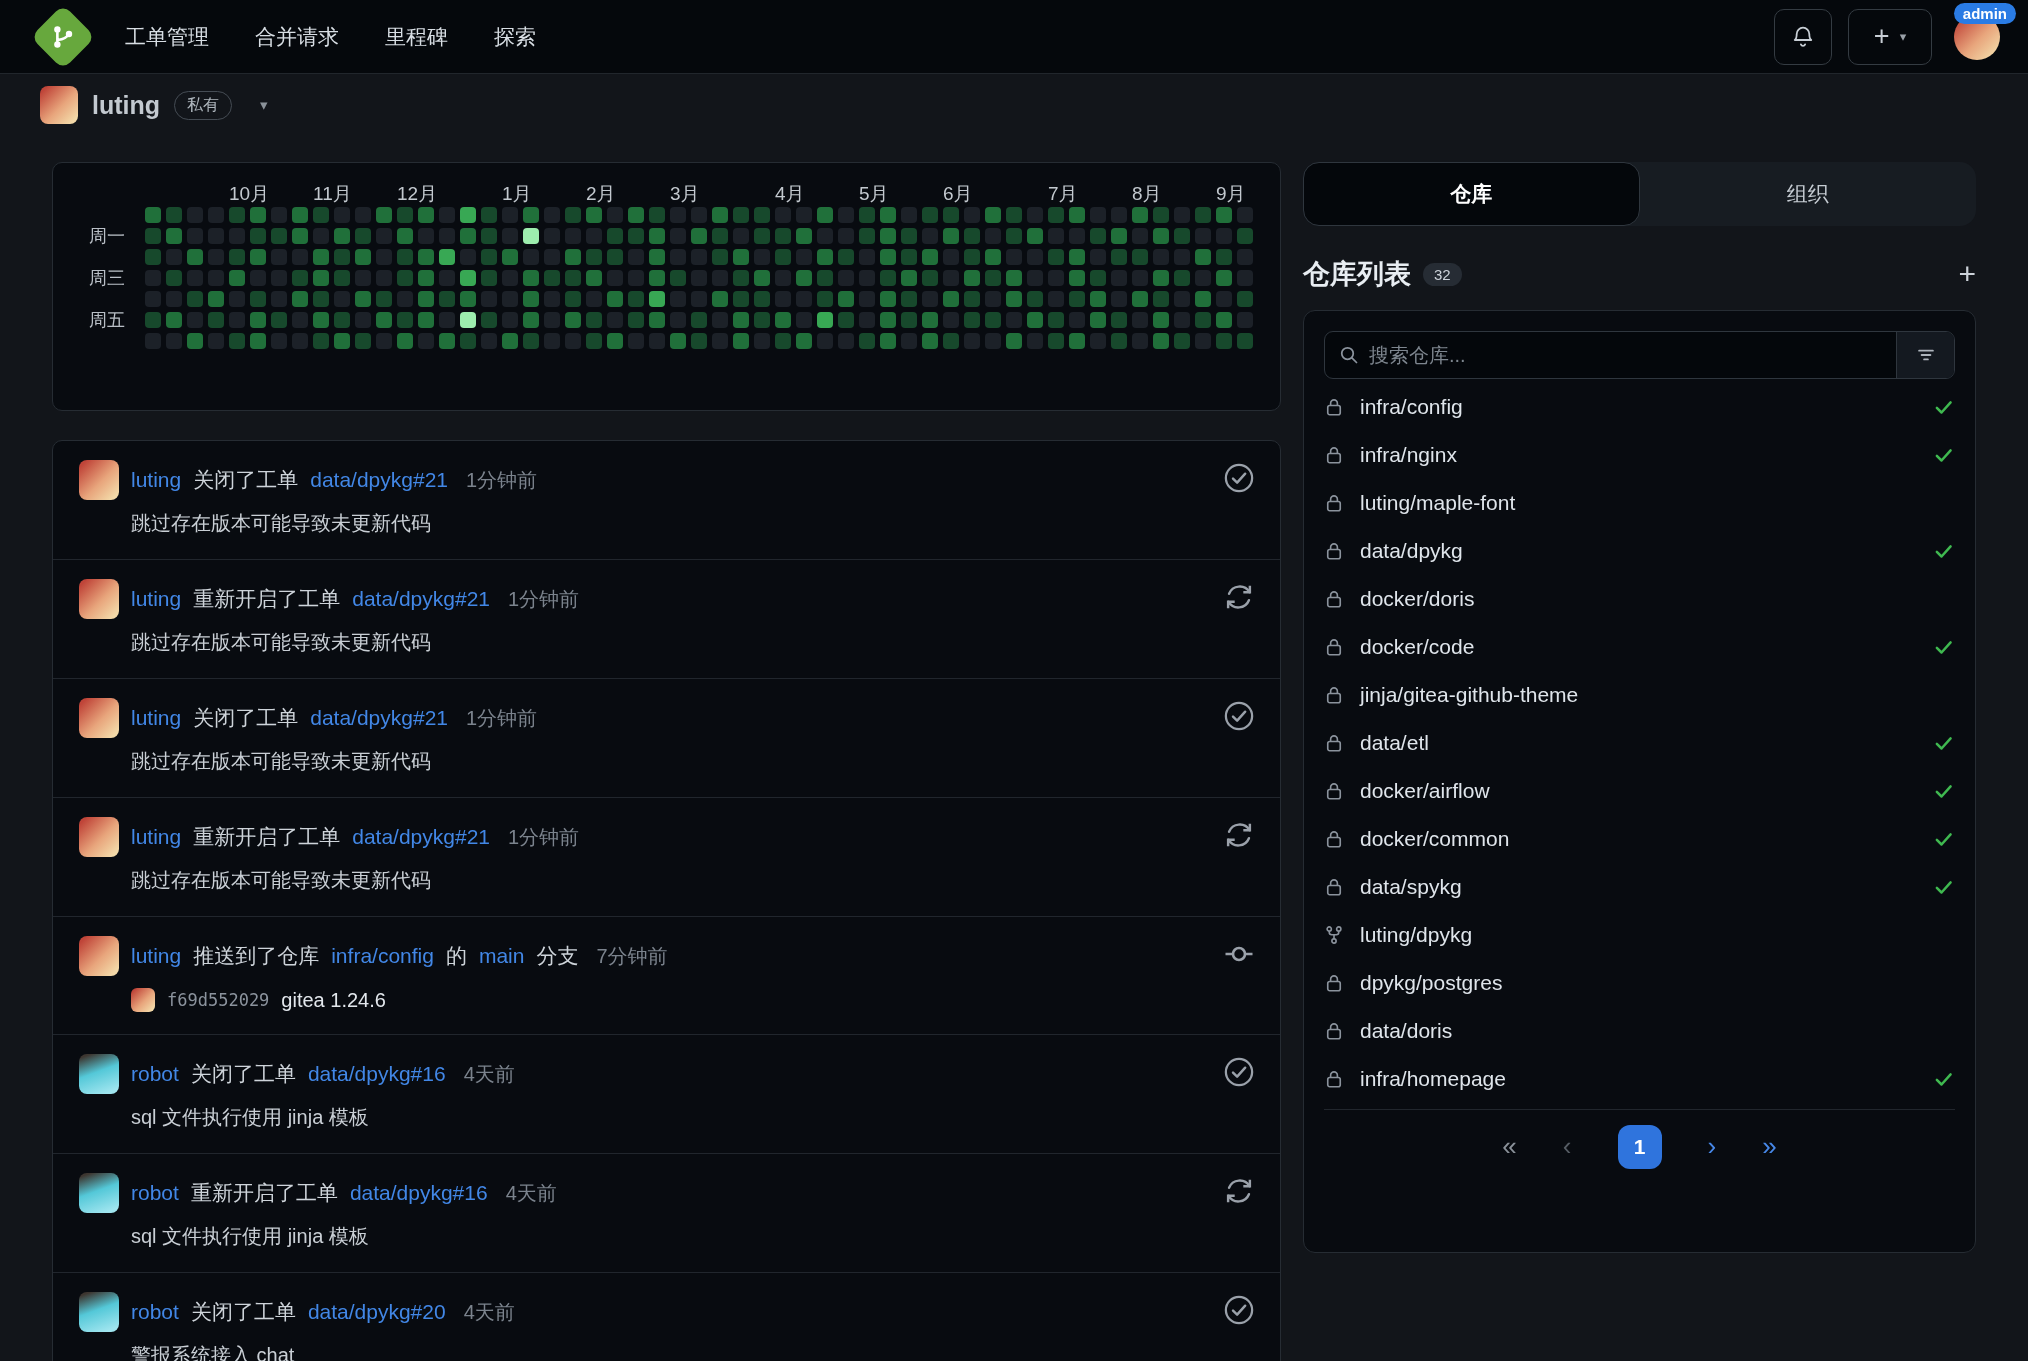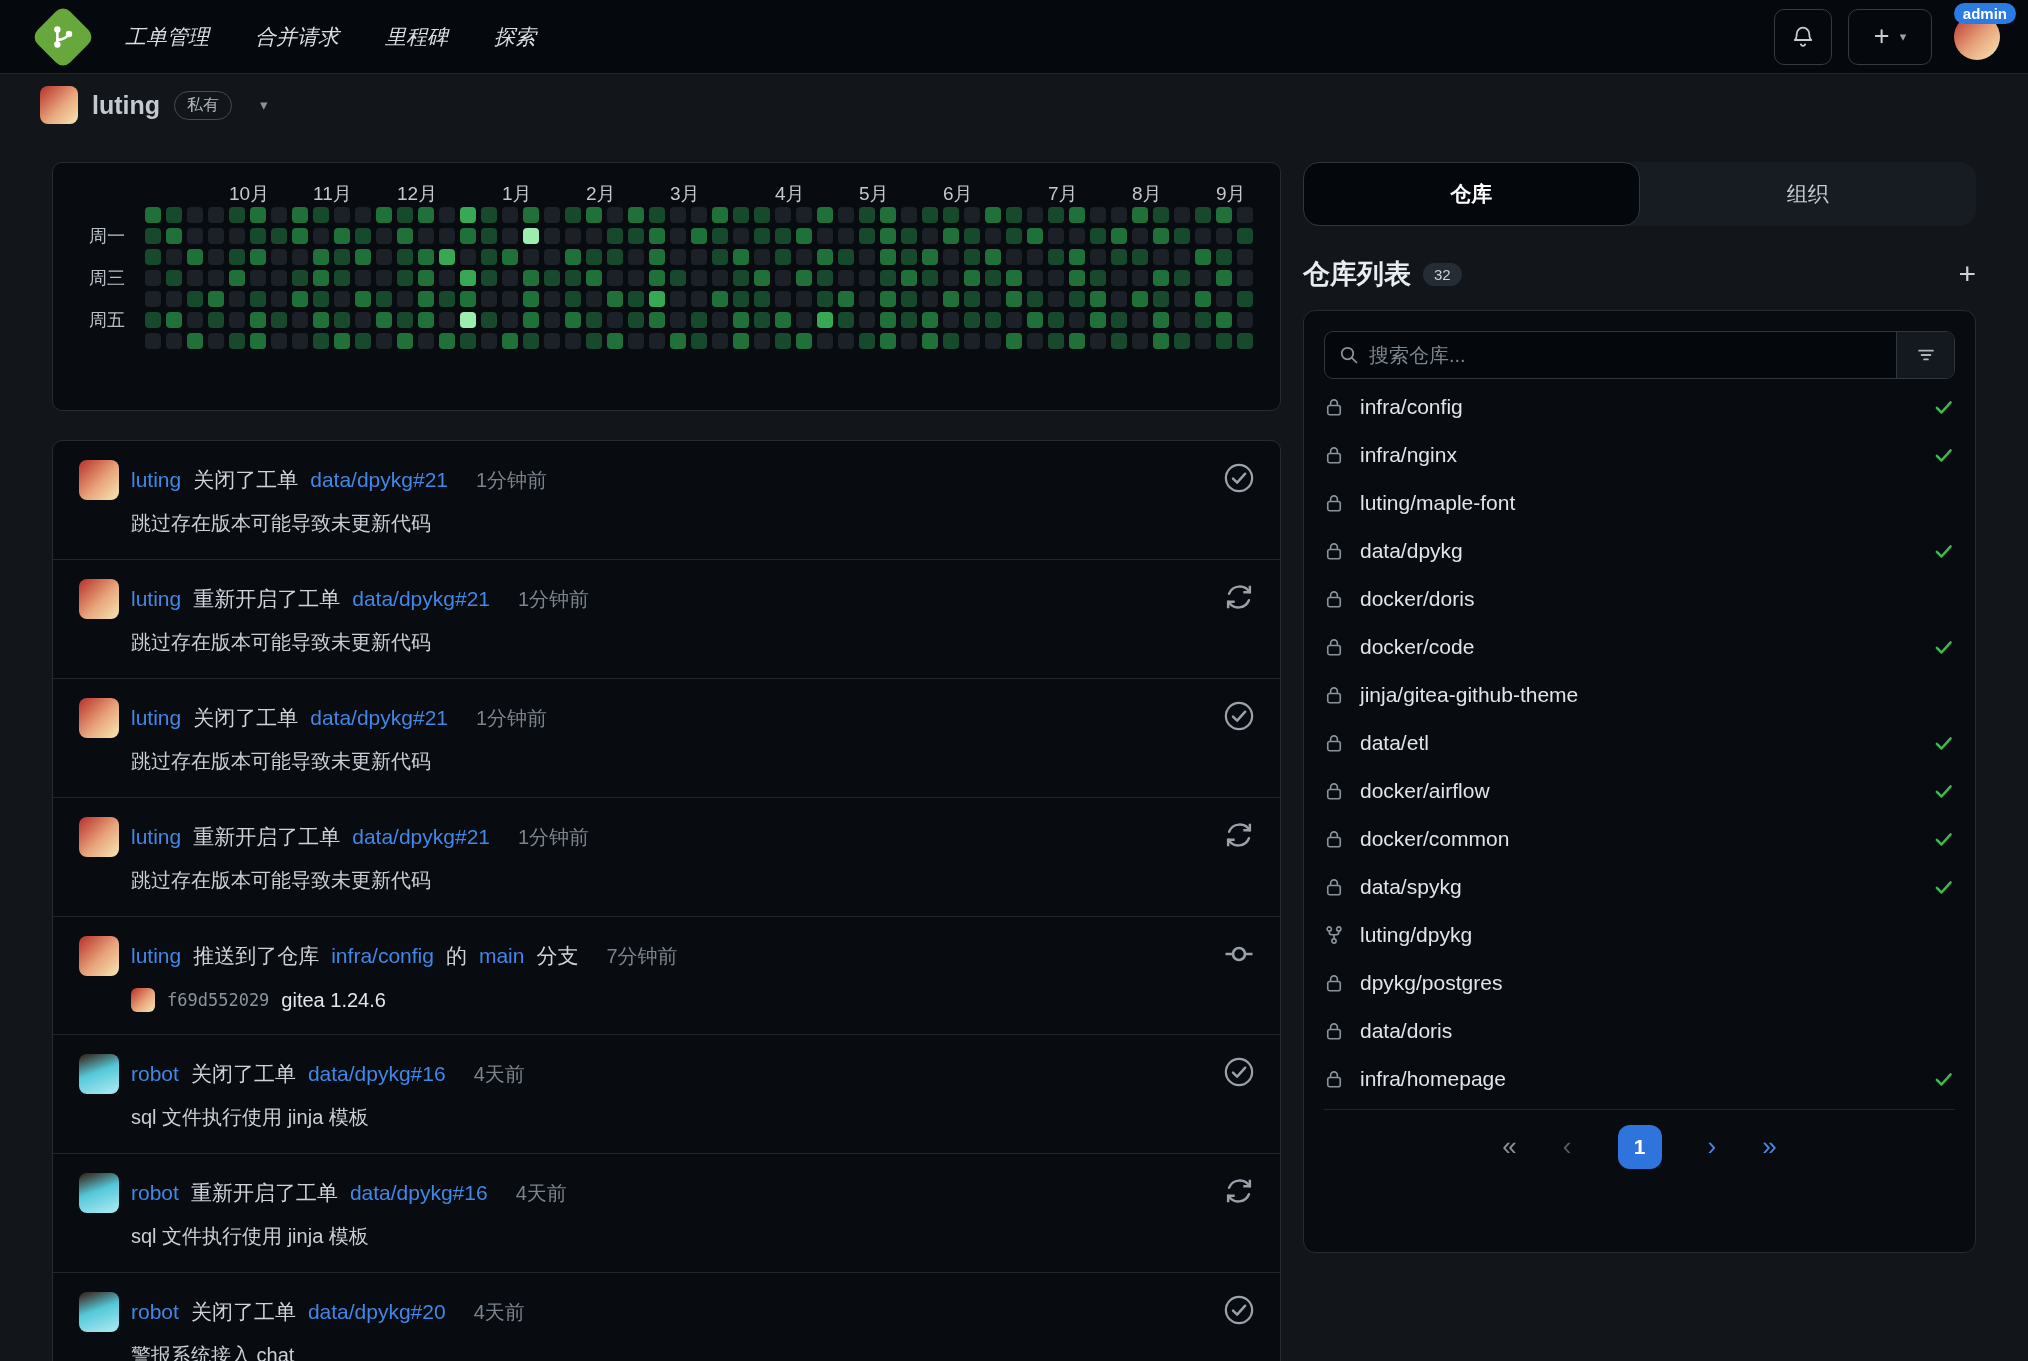--- a/index.html
+++ b/index.html
@@ -7,21 +7,21 @@
   .screen {
     position: relative; width: 2028px; height: 1361px; overflow: hidden;
     background:#12151a; font-family:"Liberation Sans", sans-serif; color:#d5dbe1;
   }
   
   .navbar { position:absolute; left:0; top:0; width:2028px; height:74px;
     background:#05080c; border-bottom:1px solid #21262c; display:flex; align-items:center; padding:0 28px; z-index:5;}
   .logo { width:46px; height:46px; background:#67a83d; border-radius:10px; transform:rotate(45deg);
     margin:0 16px 0 12px; display:flex; align-items:center; justify-content:center; flex:0 0 auto;}
   .logo svg { transform:rotate(-45deg); width:30px; height:30px; }
-  .nav-menu { display:flex; align-items:flex-end;font-style:italic; }
+  .nav-menu { display:flex; align-items:flex-end; }
   .nav-item { font-size:21px; color:#d8dee4; padding:0 23px; cursor:pointer; line-height:74px; }
   .nav-right { margin-left:auto; display:flex; align-items:center; gap:16px; }
   .nav-btn { height:56px; border:1px solid #343b42; border-radius:10px; display:flex;
     align-items:center; justify-content:center; color:#c8ced5; cursor:pointer; background:transparent;}
   .bell-btn { width:58px; }
   .plus-btn { width:84px; gap:10px; font-size:27px; }
   .plus-caret { font-size:13px; color:#9aa1a9; }
   .nav-avatar-wrap { position:relative; margin-left:6px; }
   .nav-avatar { width:46px; height:46px; border-radius:50%;
     background:linear-gradient(135deg,#c04539 10%,#e8a57c 55%,#f3d9a8 90%); }
@@ -50,21 +50,21 @@
   
   .feed { position:absolute; left:52px; top:440px; width:1229px; overflow:hidden; }
   .feed-entry { position:relative; padding:19px 26px 22px 26px; }
   .feed-entry + .feed-entry { border-top:1px solid #21262d; }
   .fe-head { display:flex; align-items:center; gap:12px; }
   .fe-avatar { width:40px; height:40px; border-radius:8px; flex:0 0 auto; cursor:pointer; }
   .av-luting { background:linear-gradient(135deg,#c04539 10%,#e8a57c 55%,#f3d9a8 90%); }
   .av-robot { background:linear-gradient(160deg,#3d3630 8%,#54c8d8 45%,#9fe5ef 90%); }
   .fe-link { color:#4287e6; font-size:21px; font-weight:500; cursor:pointer; text-decoration:none; }
   .fe-action { color:#ced4da; font-size:21px; }
-  .fe-time { color:#7b838d; font-size:20px; margin-left:16px; }
+  .fe-time { color:#7b838d; font-size:20px; margin-left:6px; }
   .fe-desc { margin:10px 0 0 52px; font-size:20px; color:#c9cfd5; }
   .fe-commit { margin:12px 0 0 52px; display:flex; align-items:center; gap:12px; }
   .fe-commit-avatar { width:24px; height:24px; border-radius:6px; }
   .fe-sha { font-family:"DejaVu Sans Mono", monospace; font-size:17px; color:#8b939d; cursor:pointer; }
   .fe-msg { font-size:20px; font-weight:400; color:#e2e7ec; }
   .fe-icon { position:absolute; right:26px; top:22px; width:30px; height:30px; color:#9aa1aa; }
   .fe-icon svg { width:30px; height:30px; }
   
   .seg-tabs { position:absolute; left:1303px; top:162px; width:673px; height:64px;
     background:#171c22; border-radius:16px; display:flex; }

